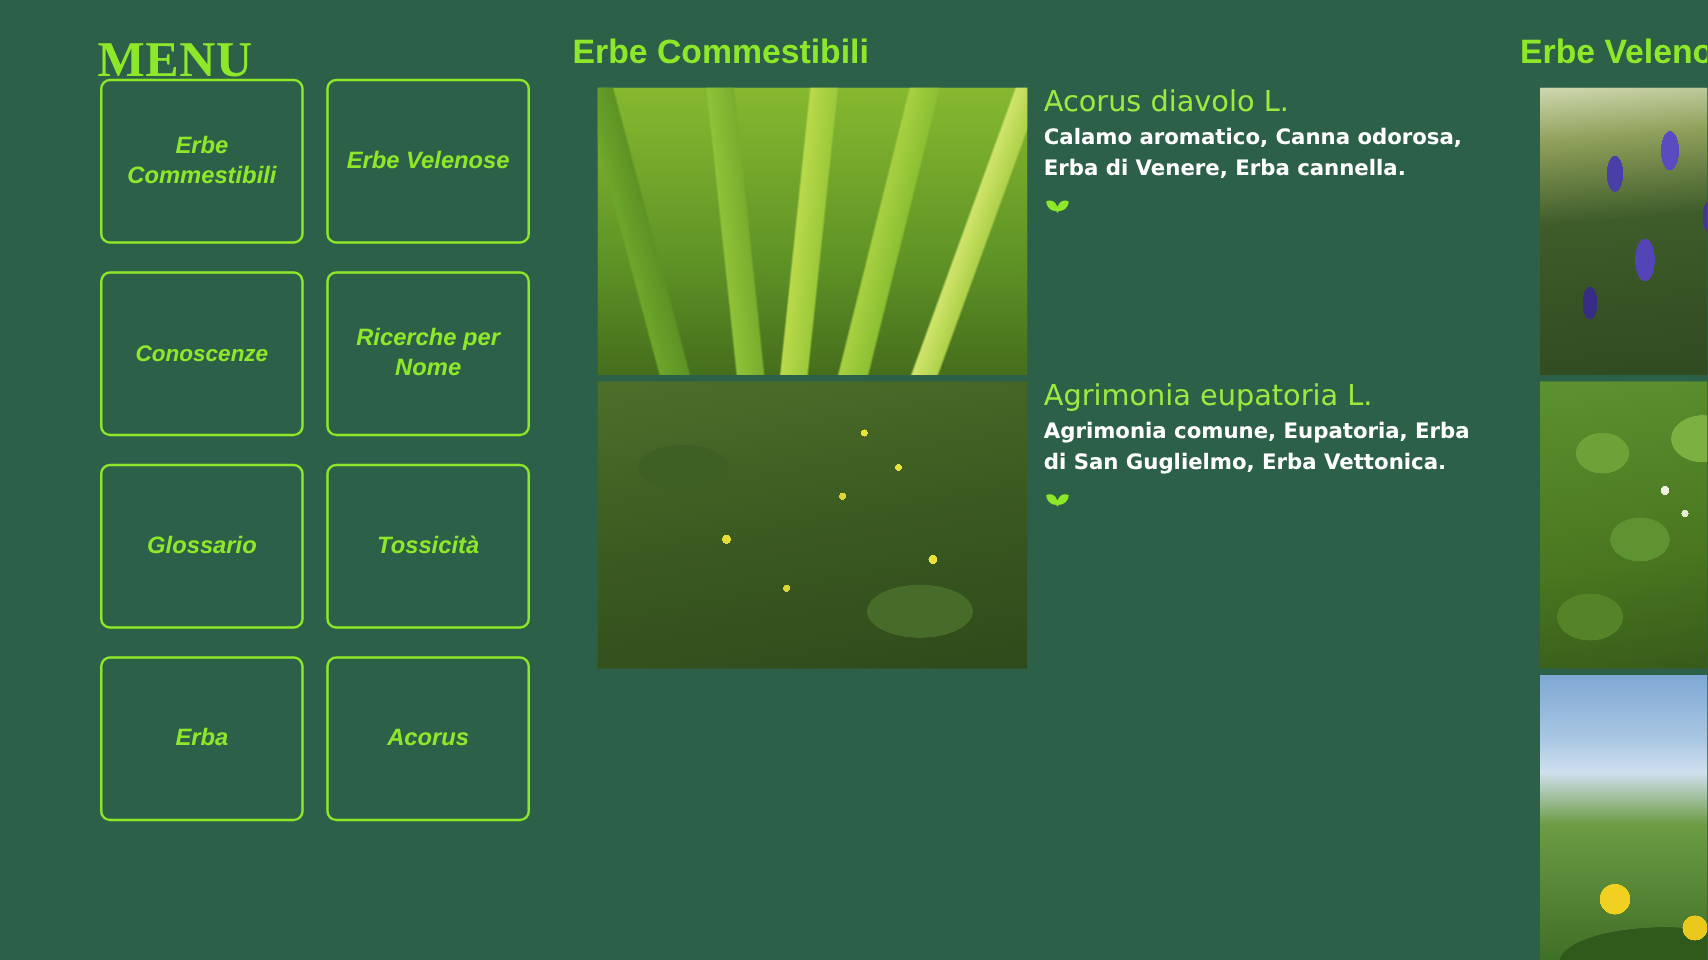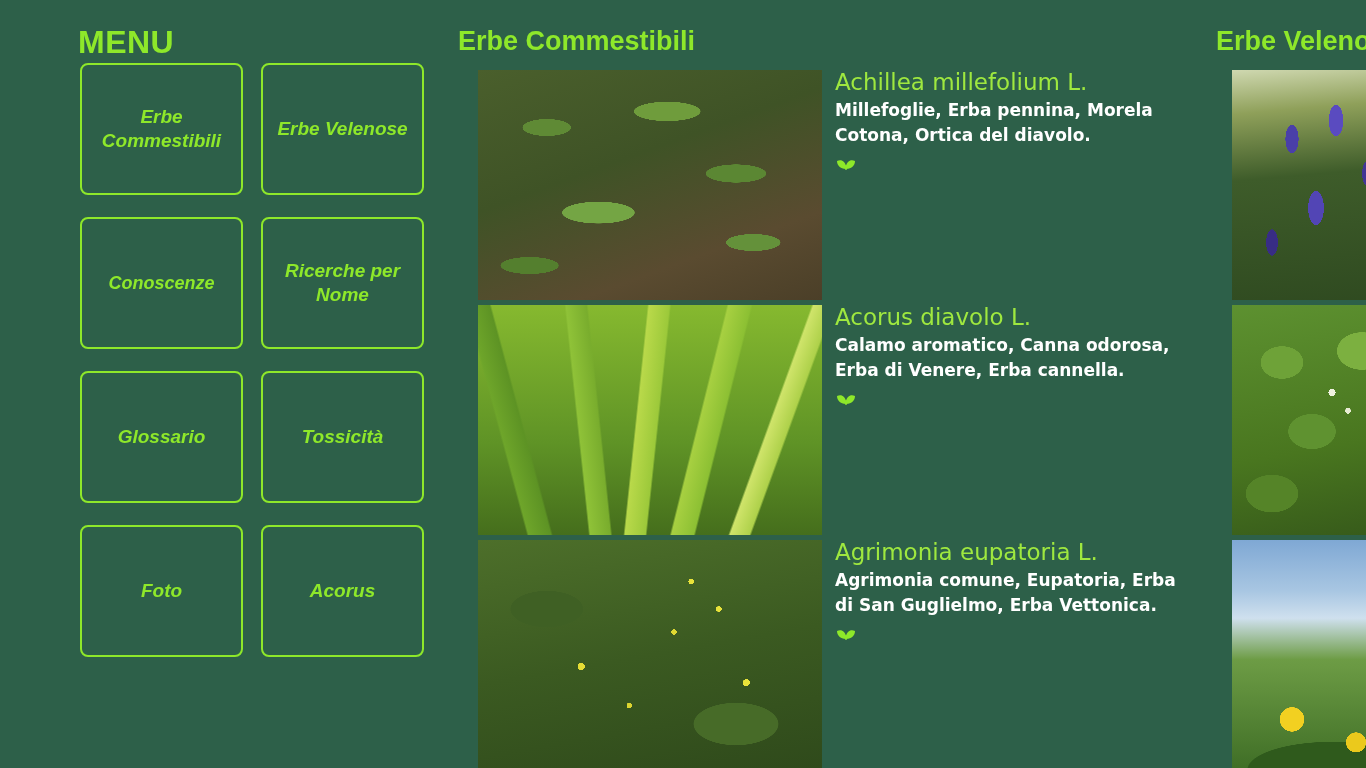--- a/index.html
+++ b/index.html
@@ -17,25 +17,25 @@
 
   
   .menu-panel {
     position: absolute;
     left: 0; top: 0;
     width: 450px; height: 768px;
   }
   .menu-title {
     position: absolute;
     left: 78px; top: 24px;
-    font-size: 32px;
+    font-size: 40px;
     font-weight: bold;
     color: #8ee82a;
     letter-spacing: 0.5px;
-    font-family: Liberation Sans, sans-serif;
+    font-family: Liberation Serif, serif;
   }
   .menu-grid {
     position: absolute;
     left: 80px; top: 63px;
     width: 345px;
   }
   .menu-row { display: flex; gap: 18px; margin-bottom: 22px; }
   .menu-btn {
     width: 163px; height: 132px;
     border: 2px solid #8ee82a;
@@ -224,49 +224,34 @@
       <div class="menu-row">
         <div class="menu-btn">
           <span>Glossario</span>
         </div>
         <div class="menu-btn">
           <span>Tossicità</span>
         </div>
       </div>
       <div class="menu-row">
         <div class="menu-btn">
-          <span>Foto</span>
+          <span>Erba</span>
         </div>
         <div class="menu-btn">
           <span>Acorus</span>
         </div>
       </div>
     </div>
   </div>
 
   <div class="col-edible">
     <div class="col-title">Erbe Commestibili</div>
 
     <div class="plant-list">
 
-      <div class="plant-row">
-        <div class="thumb">
-          <div class="ph ph-achillea"></div>
-        </div>
-        <div class="plant-info">
-          <div class="plant-latin">Achillea millefolium L.</div>
-          <div class="plant-common">Millefoglie, Erba pennina, Morela Cotona, Ortica del diavolo.</div>
-          <div class="leaf-icon">
-            <svg width="22" height="15" viewBox="0 0 22 15">
-              <path d="M11 13 C5 13 2 9 2 5 C7 3 10 6 11 10 C12 6 15 3 20 5 C20 9 17 13 11 13 Z" fill="#8ee82a"></path>
-              <path d="M11 14 L11 9" stroke="#8ee82a" stroke-width="1.4" fill="none"></path>
-            </svg>
-          </div>
-        </div>
-      </div>
 
       <div class="plant-row">
         <div class="thumb">
           <div class="ph ph-acorus"></div>
         </div>
         <div class="plant-info">
           <div class="plant-latin">Acorus diavolo L.</div>
           <div class="plant-common">Calamo aromatico, Canna odorosa, Erba di Venere, Erba cannella.</div>
           <div class="leaf-icon">
             <svg width="22" height="15" viewBox="0 0 22 15">

